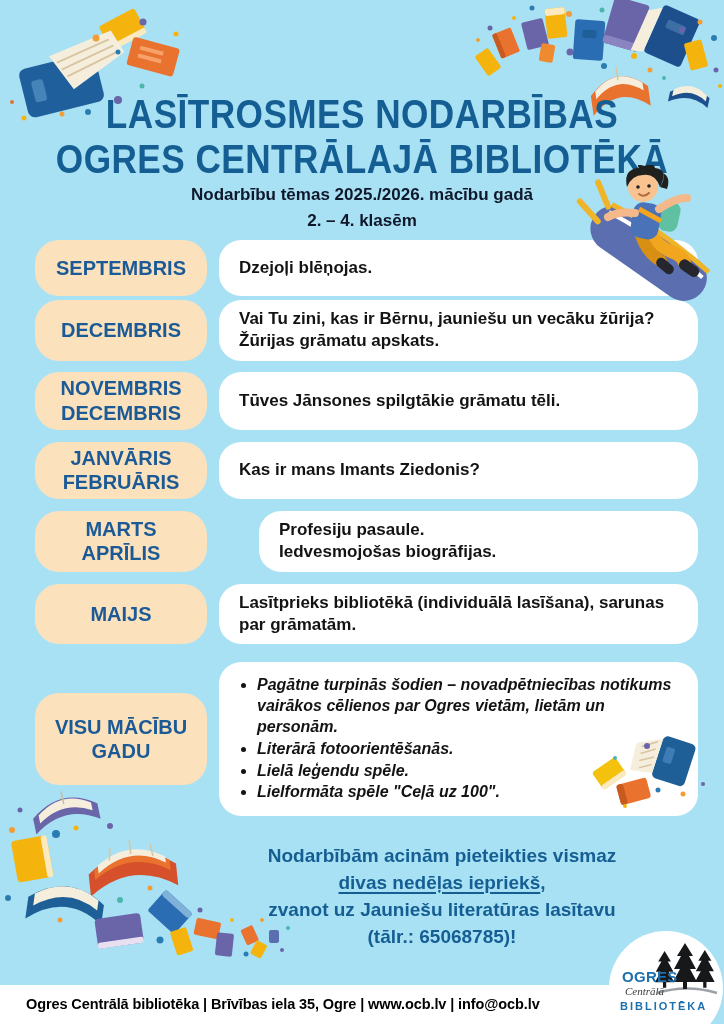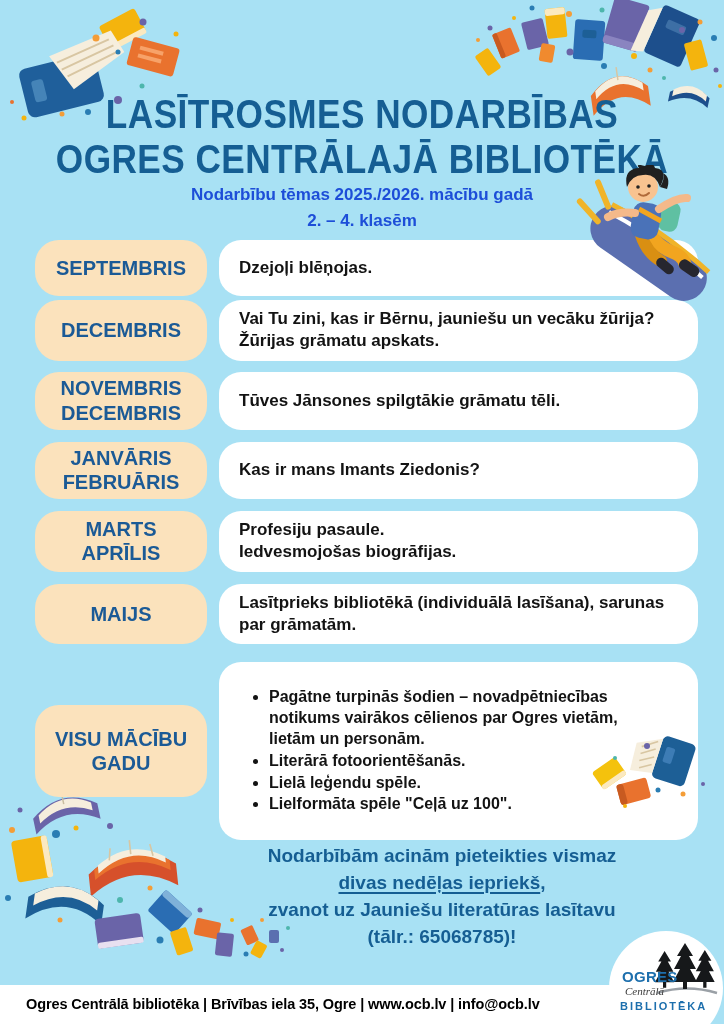--- a/index.html
+++ b/index.html
@@ -14,47 +14,47 @@
   .decor.rmini{left:585px;top:720px;z-index:3;}
   .decor.bl{left:0;top:770px;z-index:1;}
 
   .title{
     position:absolute;top:92px;left:0;width:724px;text-align:center;
     color:#155e93;font-weight:800;font-size:40px;line-height:1.13;
     transform:scaleX(0.88);transform-origin:50% 0;z-index:2;letter-spacing:.5px;
   }
   .subtitle{
     position:absolute;top:182px;left:0;width:724px;text-align:center;
-    color:#1d4ed8;font-weight:700;font-size:17px;line-height:1.5;z-index:2;
+    color:#0f172a;font-weight:700;font-size:17px;line-height:1.5;z-index:2;
   }
 
   .rows{position:absolute;left:35px;top:240px;width:663px;z-index:2;}
   .row{display:flex;align-items:stretch;}
   .pill{
     flex:0 0 172px;background:#fbe2bc;border-radius:24px;
     display:flex;flex-direction:column;justify-content:center;align-items:center;
     text-align:center;color:#1b5a96;font-weight:800;font-size:20px;line-height:1.22;
     padding:4px 6px;box-sizing:border-box;
   }
   .card{
     flex:1;margin-left:12px;background:#ffffff;border-radius:22px;
     display:flex;flex-direction:column;justify-content:center;
     padding:8px 20px;box-sizing:border-box;color:#131313;font-weight:700;
     font-size:17px;line-height:1.32;
   }
   .r0{min-height:56px;margin-bottom:4px;}
   .r1{min-height:57px;margin-bottom:11px;}
   .r2{min-height:58px;margin-bottom:12px;}
   .r3{min-height:56px;margin-bottom:12px;}
-  .r4{min-height:56px;margin-bottom:12px;}
+  .r4{min-height:56px;margin-bottom:12px;gap:40px;}
   .r5{min-height:57px;margin-bottom:18px;}
   .r6{min-height:145px;}
   .r6 .pill{flex:0 0 auto;width:172px;height:92px;align-self:center;align-items:center;}
   .r6 .card{padding:12px 26px 12px 16px;}
-  ul.bullets{margin:12px;padding:0 0 0 22px;font-size:16px;line-height:1.3;}
+  ul.bullets{margin:0;padding:0 0 0 22px;font-size:16px;line-height:1.3;font-style:italic;}
   ul.bullets li{margin:1px 0;}
 
   .contact{
     position:absolute;top:843px;left:182px;width:520px;text-align:center;
     color:#155e93;font-weight:800;font-size:19px;line-height:1.42;z-index:2;
   }
   .contact .u{text-decoration:underline;text-underline-offset:3px;text-decoration-thickness:2px;}
 
   .footer-bar{position:absolute;left:0;bottom:0;width:696px;height:39px;background:#ffffff;z-index:5;}
   .footer-text{

